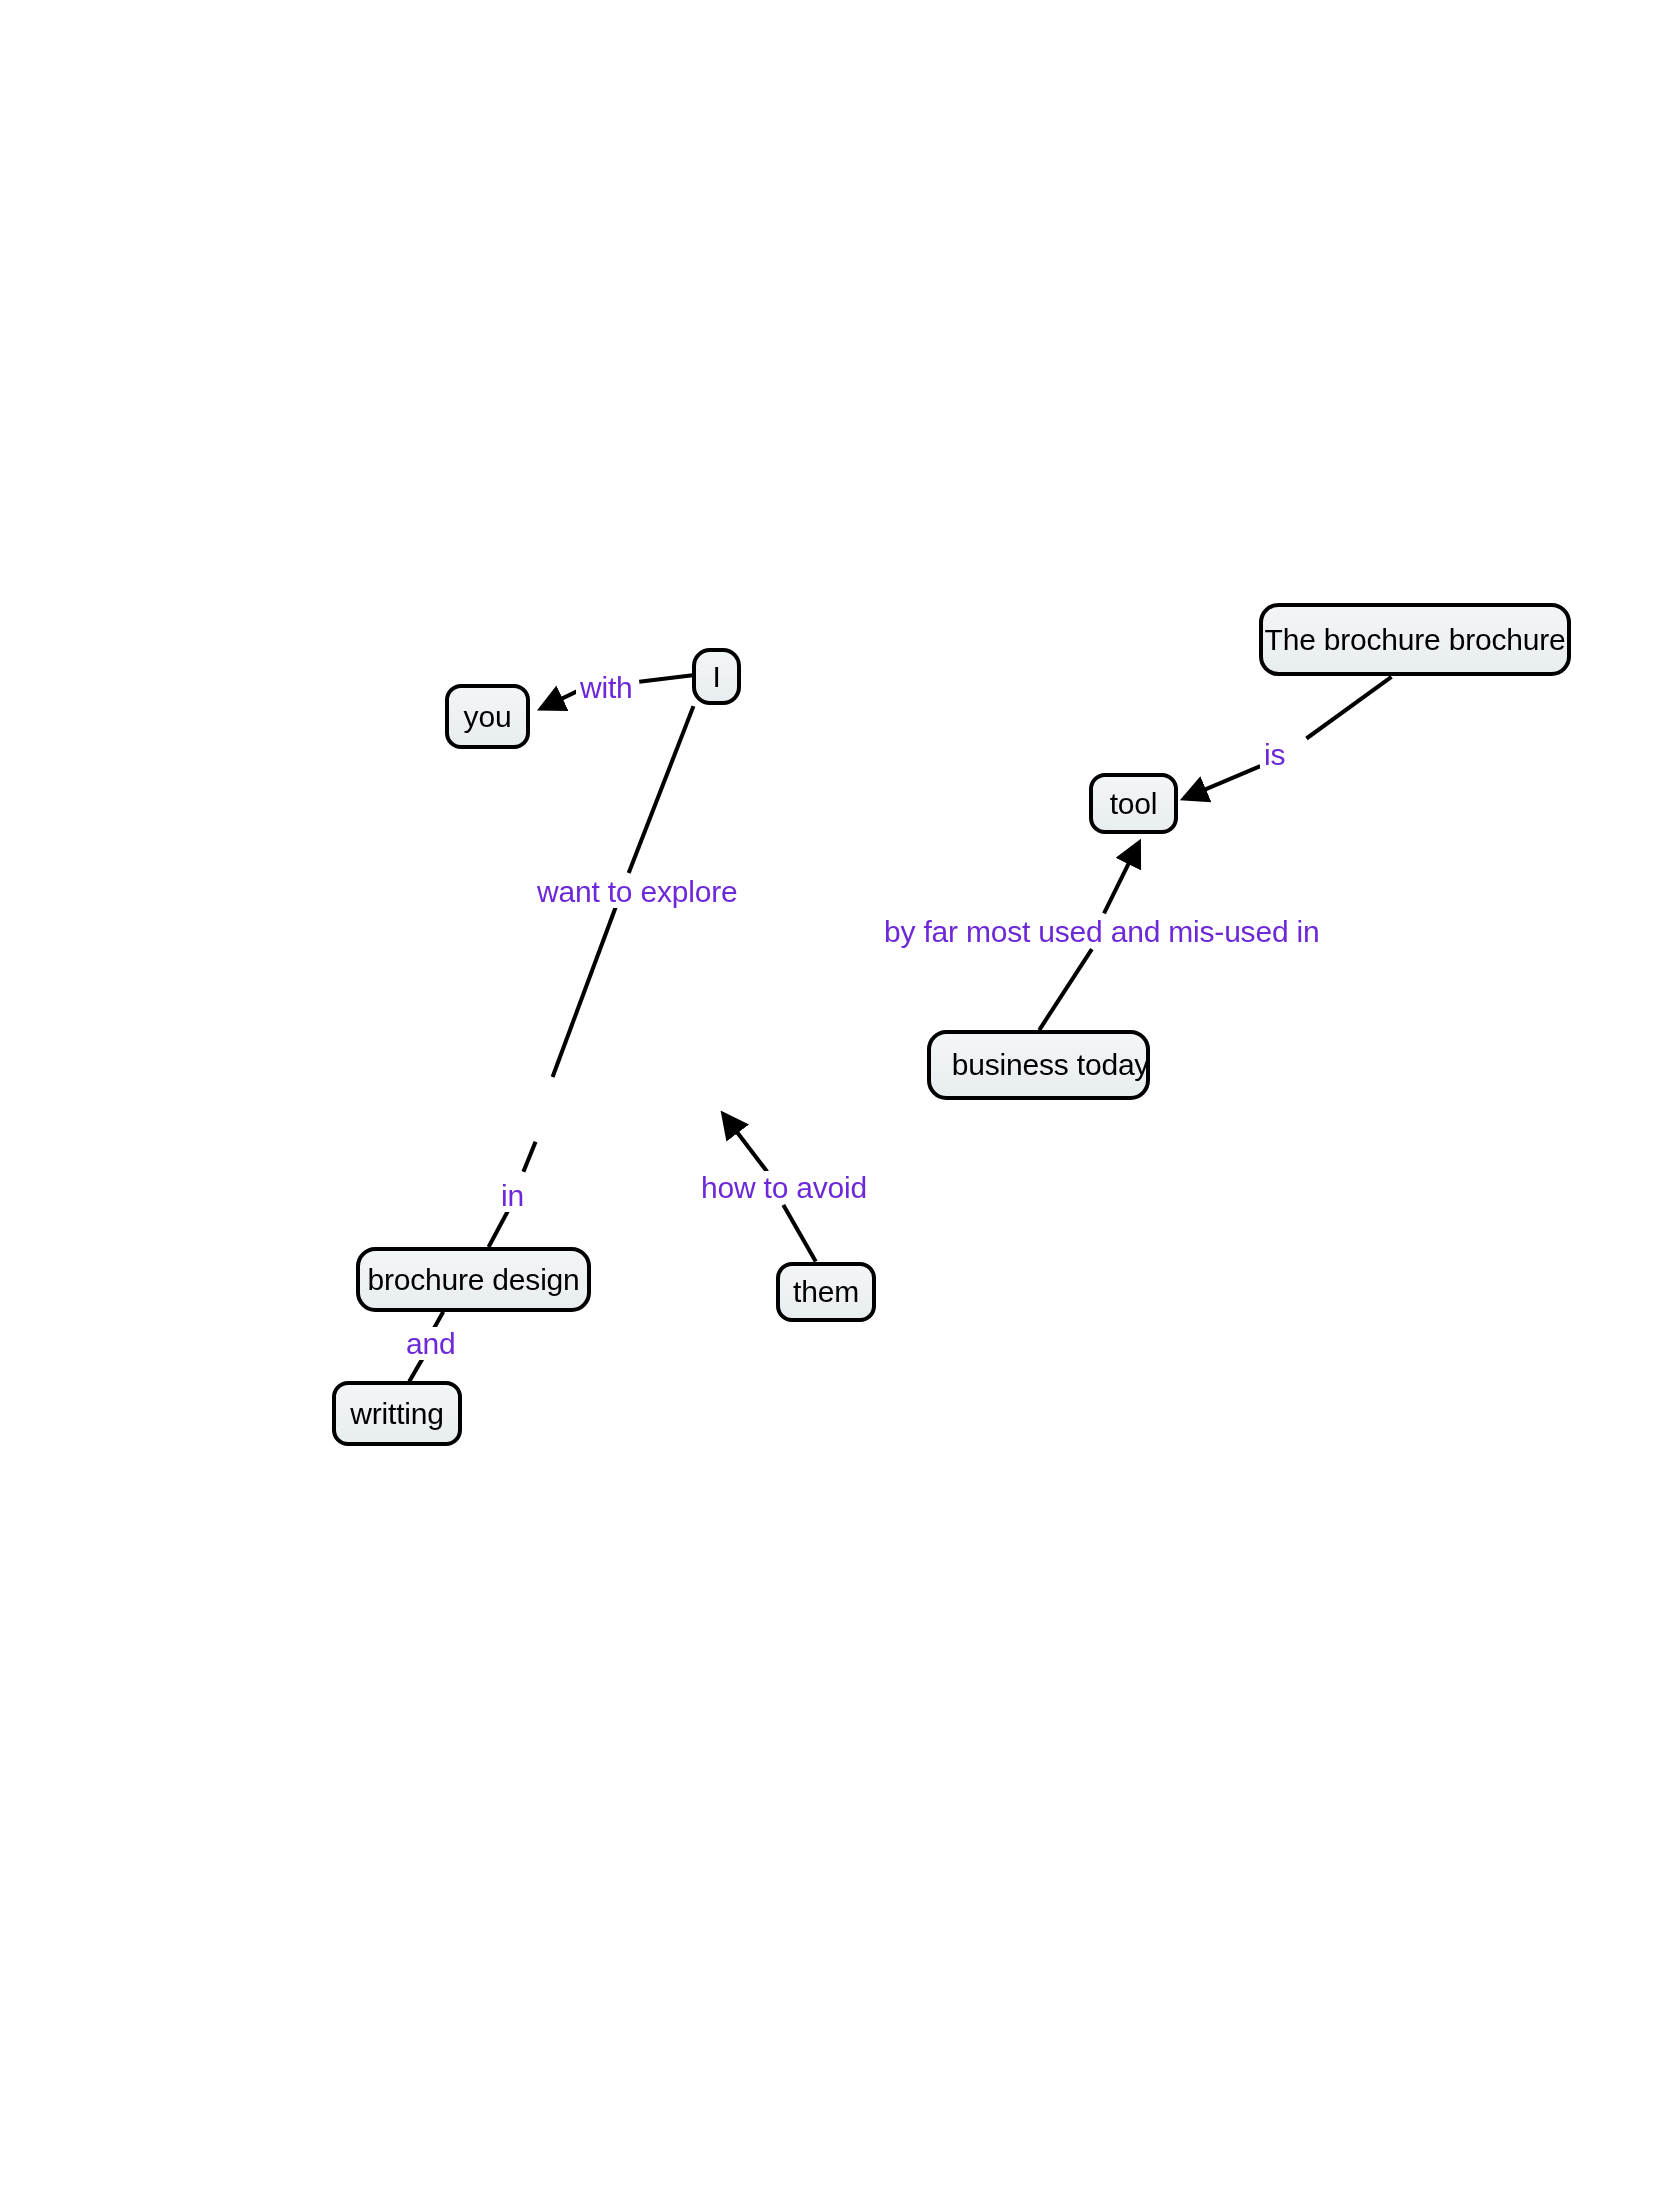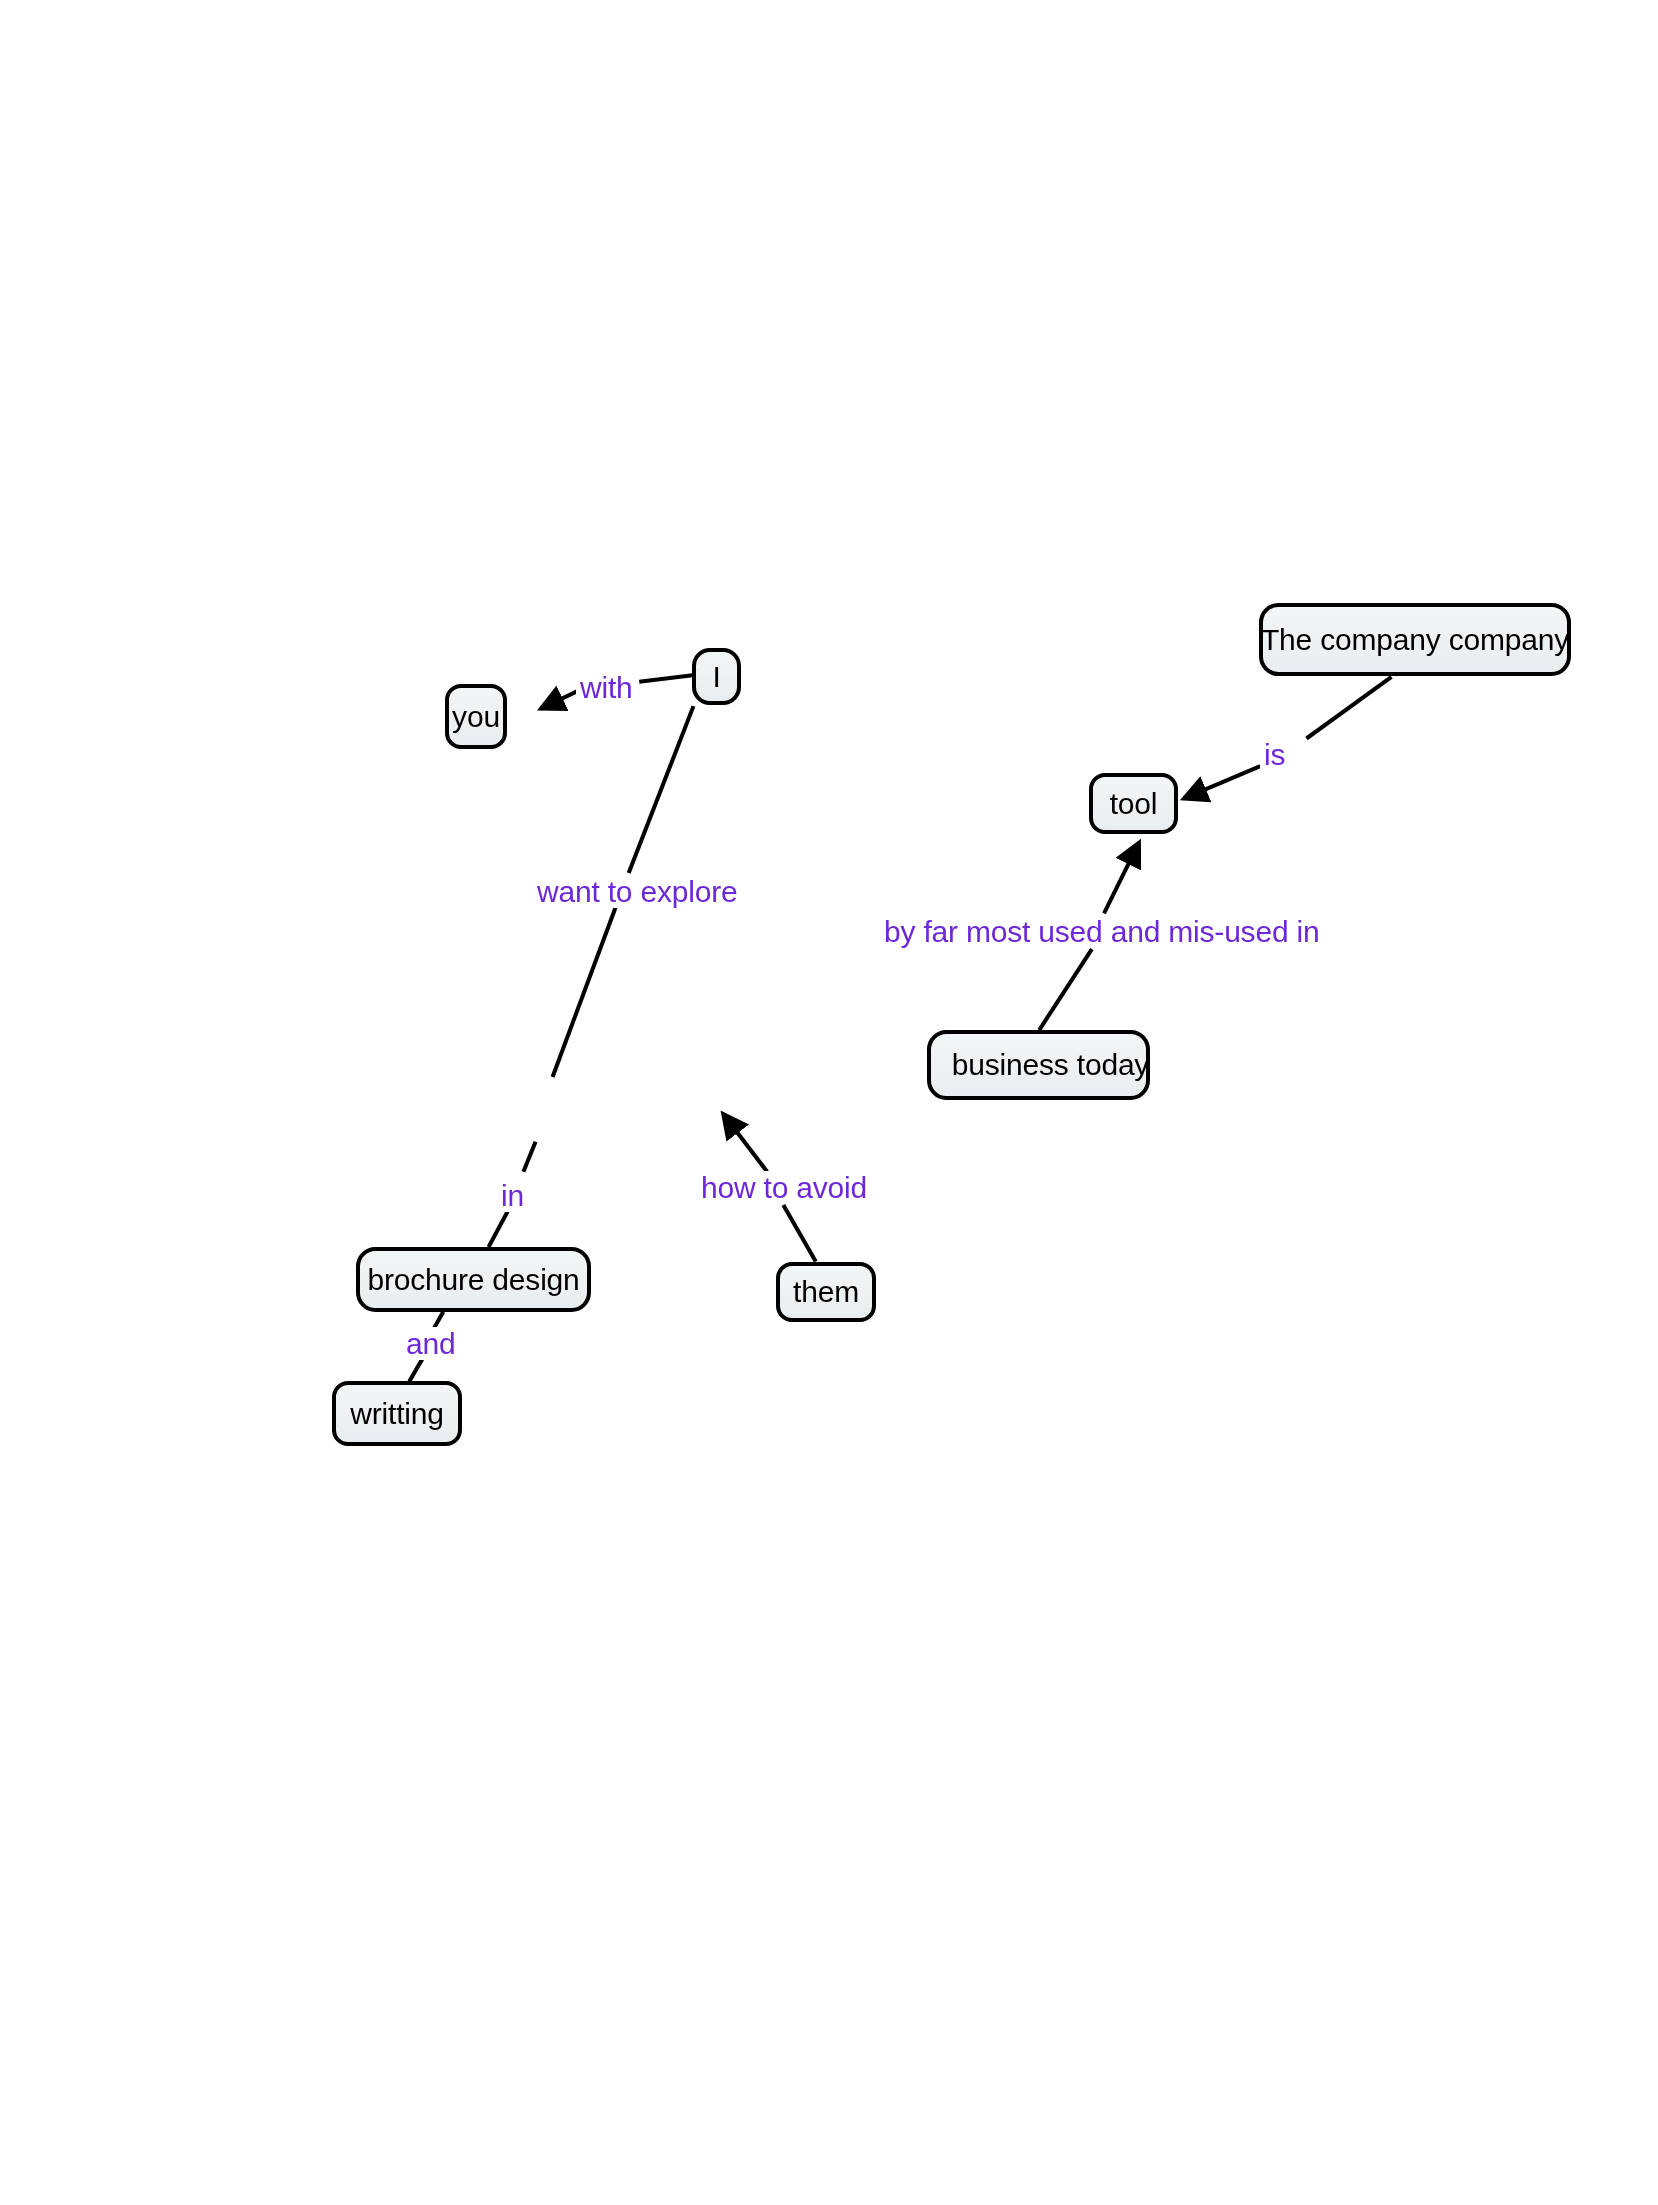--- a/index.html
+++ b/index.html
@@ -104,26 +104,26 @@
     <line x1="947" y1="1447" x2="893" y2="1376" stroke="#000000" stroke-width="5" marker-end="url(#arrowhead)"></line>
 
     <line x1="547" y1="1620" x2="533" y2="1645" stroke="#000000" stroke-width="5"></line>
     <line x1="523" y1="1675" x2="505" y2="1706" stroke="#000000" stroke-width="5"></line>
   </svg>
 
   <div class="node" style="left:692px; top:648px; width:49px; height:57px; border-radius:18px;">
     <span class="node-label">I</span>
   </div>
 
-  <div class="node" style="left:445px; top:684px; width:62px; height:65px;">
+  <div class="node" style="left:445px; top:684px; width:85px; height:65px;">
     <span class="node-label">you</span>
   </div>
 
   <div class="node" style="left:1259px; top:603px; width:312px; height:73px; border-radius:19.4px;">
-    <span class="node-label">The company company</span>
+    <span class="node-label">The brochure brochure</span>
   </div>
 
   <div class="node" style="left:1089px; top:773px; width:89px; height:61px;">
     <span class="node-label">tool</span>
   </div>
 
   <div class="node" style="left:927px; top:1030px; width:223px; height:70px; border-radius:19.4px;padding-left:24px;">
     <span class="node-label">business today</span>
   </div>
 

